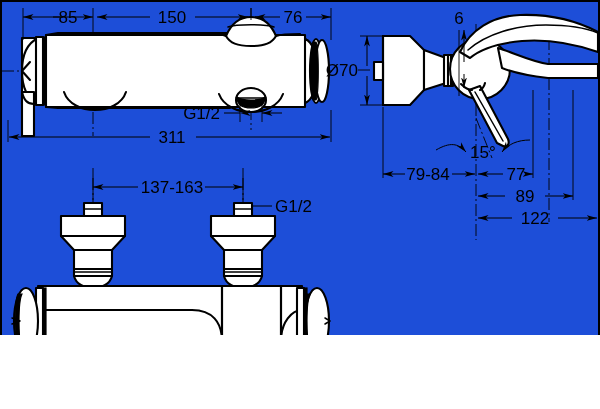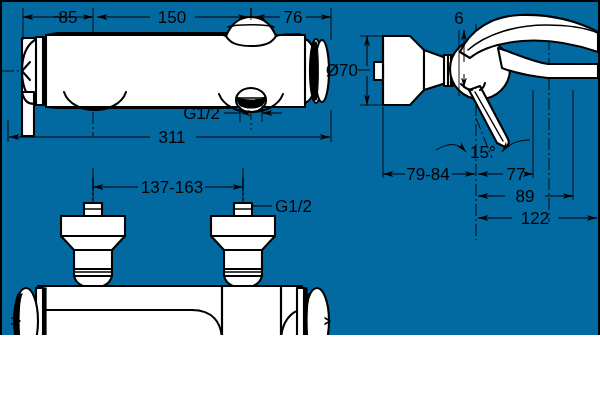--- a/index.html
+++ b/index.html
@@ -4,21 +4,21 @@
 <style>
   html, body {
     margin: 0;
     padding: 0;
     background: #ffffff;
   }
   #page {
     position: relative;
     width: 600px;
     height: 335px;
-    background: #0369a1;
+    background: #1d4ed8;
     font-family: "Liberation Sans", sans-serif;
     overflow: hidden;
   }
   #drawing {
     position: absolute;
     left: 0;
     top: 0;
   }
   text {
     font-family: "Liberation Sans", sans-serif;

